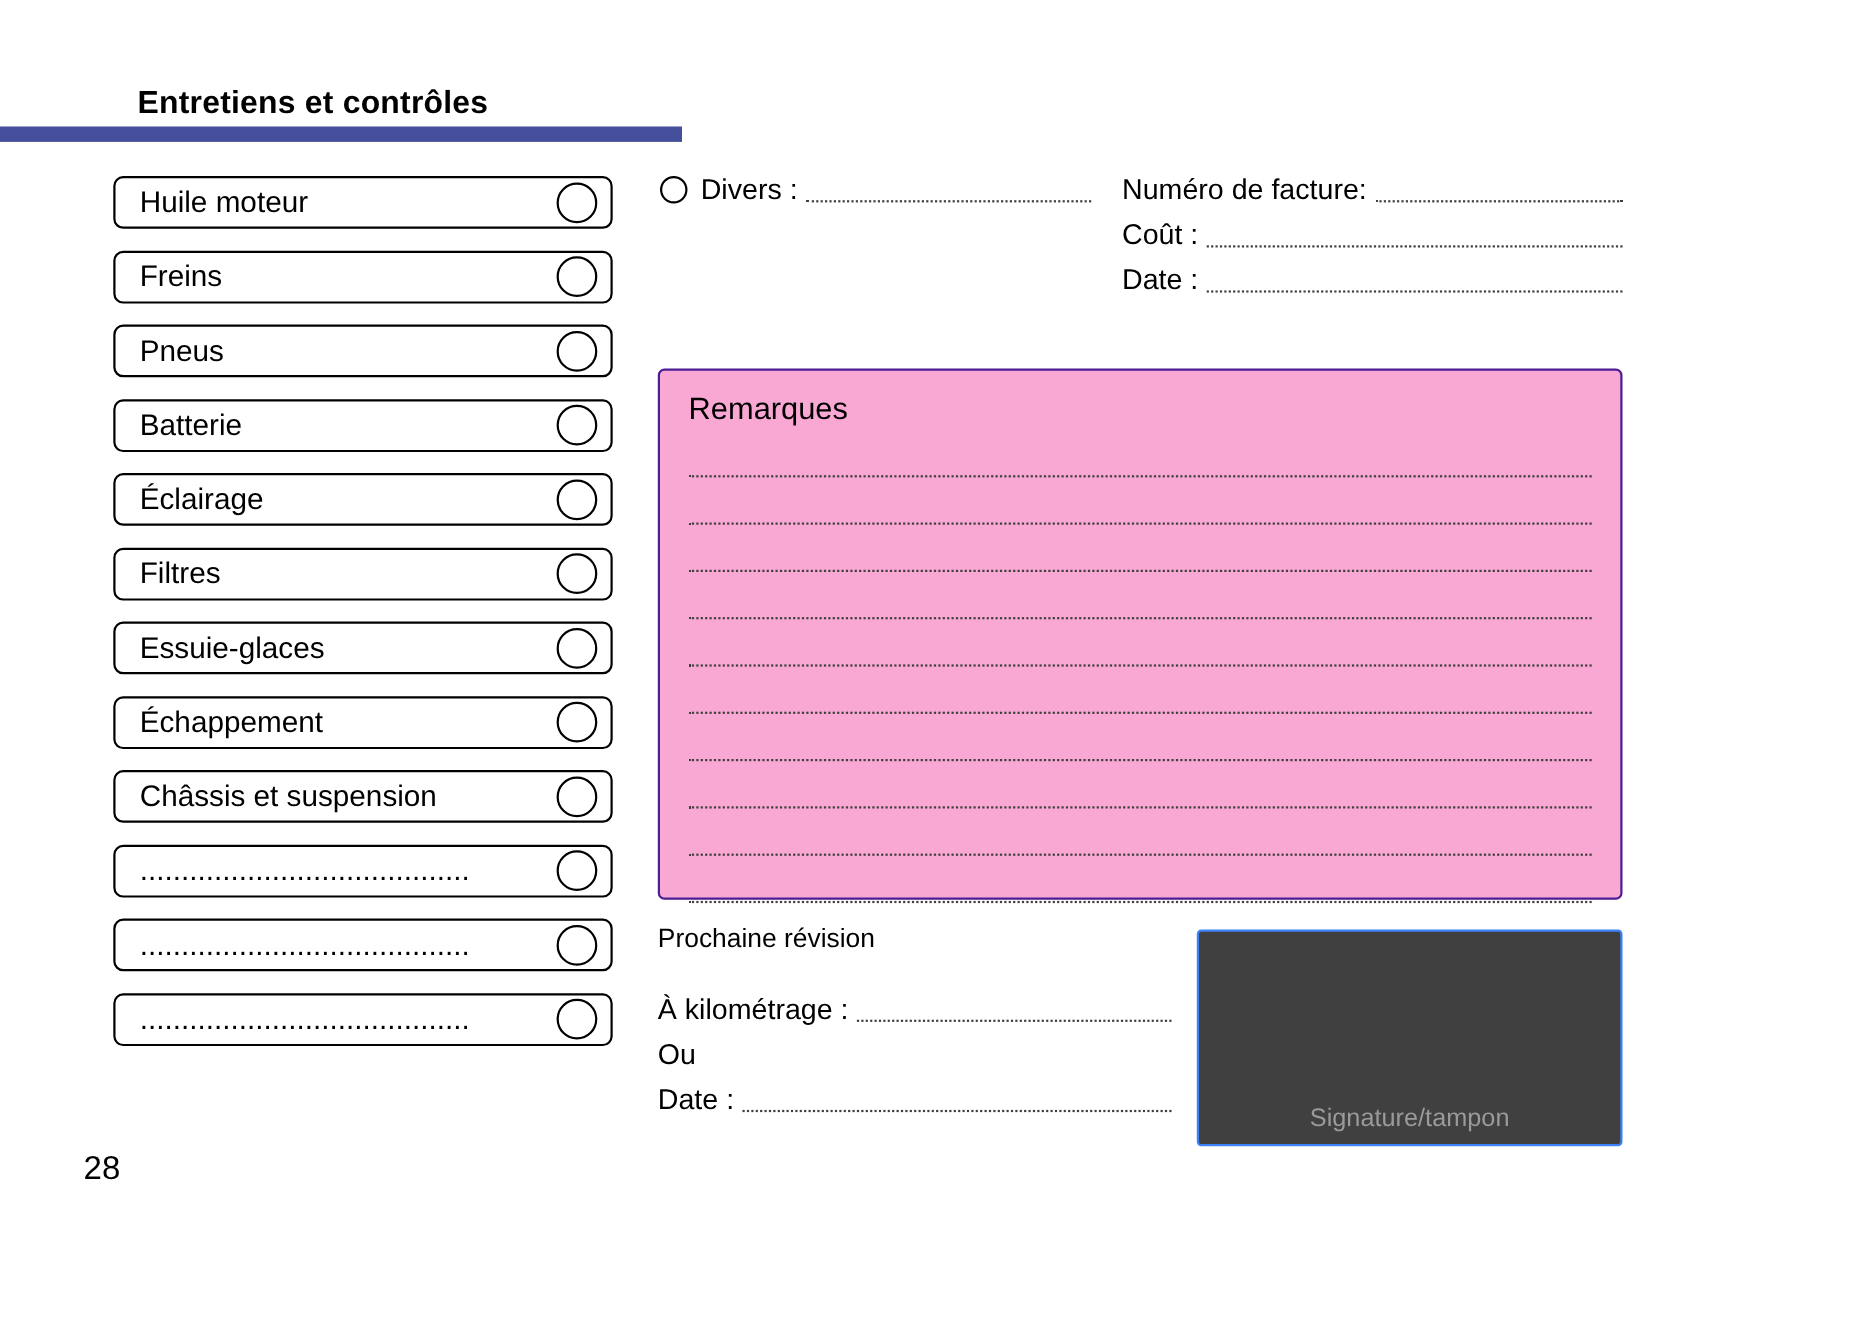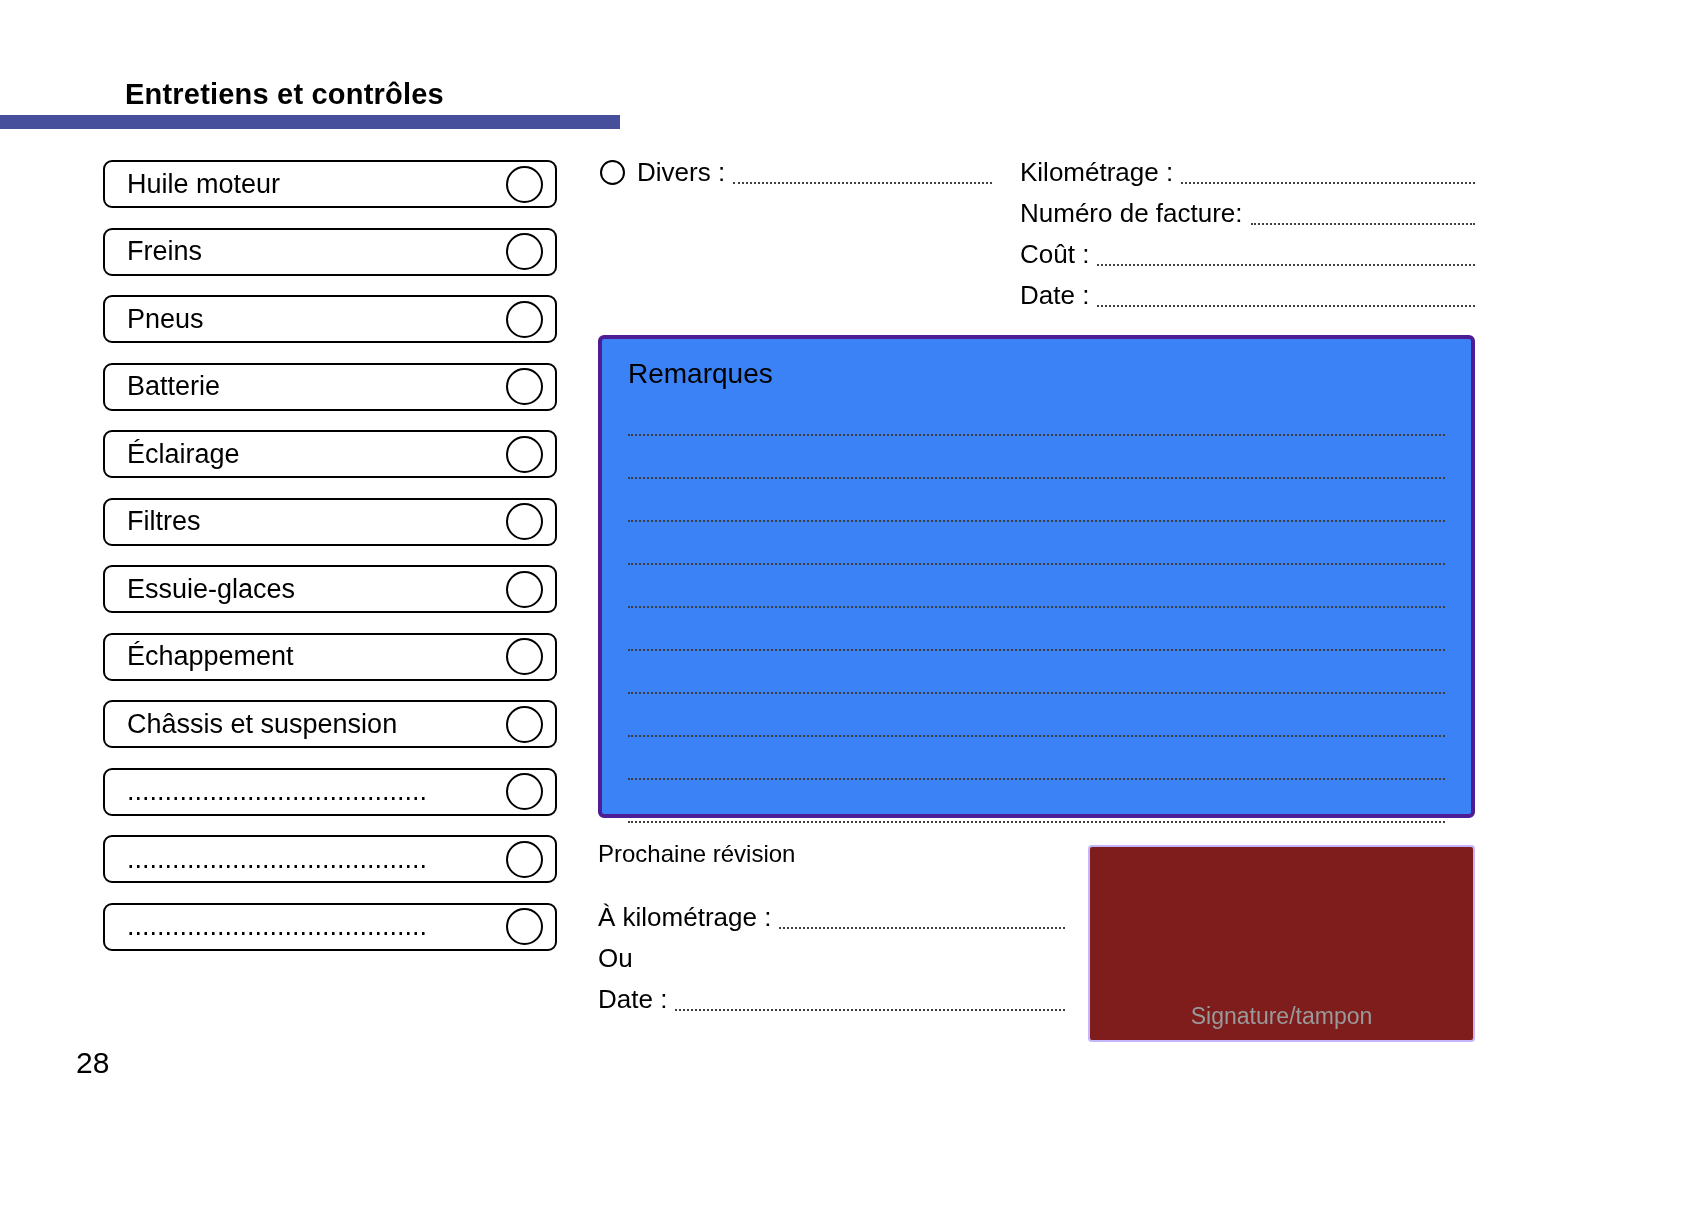--- a/index.html
+++ b/index.html
@@ -32,39 +32,39 @@
   .leader::after { content:""; position:absolute; left:0; right:0; bottom:9px; border-bottom:2px dotted #3f3f3f; }
 
   
   .fields-block { position:absolute; left:1020px; top:152px; width:455px; }
   .field-row { display:flex; align-items:center; height:41px; font-size:26px; white-space:nowrap; }
   .field-label { flex:none; }
 
   
   .remarks-box {
     position:absolute; left:598px; top:335px; width:877px; height:483px;
-    border:4px solid #4c1d95; border-radius:6px; box-sizing:border-box;
-    padding:20px 26px 0 26px; background:#3b82f6;
+    border:2px solid #4c1d95; border-radius:6px; box-sizing:border-box;
+    padding:20px 26px 0 26px; background:#f9a8d4;
   }
   .remarks-title { font-size:28px; line-height:30px; }
   .remarks-lines { margin-top:4px; }
   .remark-line { height:41px; border-bottom:2px dotted #3f3f3f; }
 
   
   .next-block { position:absolute; left:598px; top:840px; width:467px; }
   .ns-title { font-size:24px; font-weight:normal; margin-bottom:28px; }
   .next-block .field-row { height:42px; }
   .ou { font-size:26px; height:40px; display:flex; align-items:center; }
 
   
   .sig-box {
     position:absolute; left:1088px; top:845px; width:387px; height:197px;
-    border:2px solid #c4b5fd; border-radius:4px; box-sizing:border-box;
+    border:2px solid #3b82f6; border-radius:4px; box-sizing:border-box;
     display:flex; align-items:flex-end; justify-content:center; padding-bottom:10px;
-    background:#7f1d1d;
+    background:#404040;
   }
   .sig-label { color:#9a9a9a; font-size:23px; }
 
   .page-number { position:absolute; left:48px; top:1046px; font-size:30px;margin-left:28px; }
 </style>
 </head>
 <body>
 
 <div class="page">
 
@@ -125,24 +125,20 @@
   <div class="svc-block">
     <div class="svc-row">
       <span class="radio"></span>
       <span>Divers :</span>
       <span class="leader"></span>
     </div>
   </div>
 
   <div class="fields-block">
       <div class="field-row">
-        <span class="field-label">Kilométrage :</span>
-        <span class="leader"></span>
-      </div>
-      <div class="field-row">
         <span class="field-label">Numéro de facture:</span>
         <span class="leader"></span>
       </div>
       <div class="field-row">
         <span class="field-label">Coût :</span>
         <span class="leader"></span>
       </div>
       <div class="field-row">
         <span class="field-label">Date :</span>
         <span class="leader"></span>

